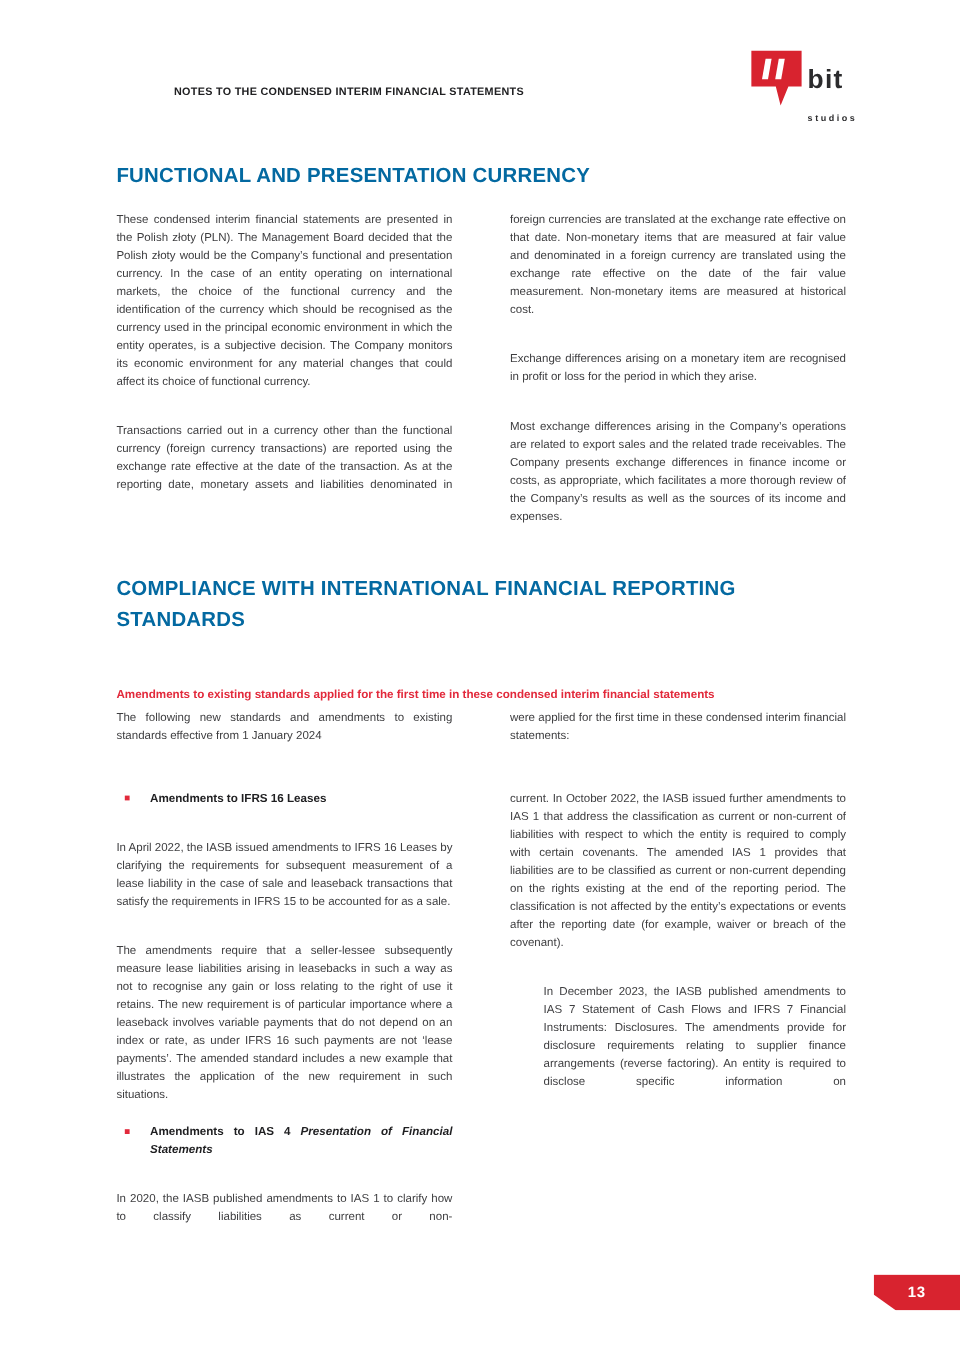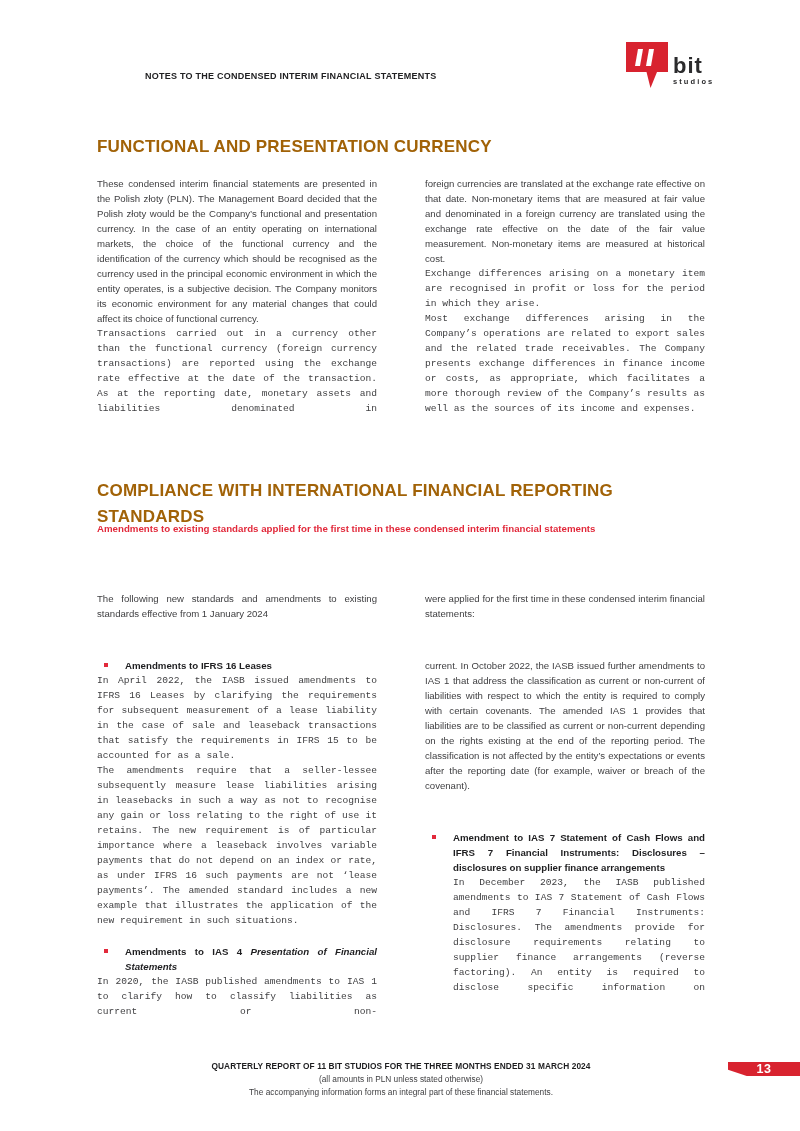--- a/index.html
+++ b/index.html
@@ -12,58 +12,58 @@
   .page { position:absolute; inset:0; background:#fff; overflow:hidden; }
 
   .runhead {
     position:absolute; top:71px; left:97px;
     font-size:9px; font-weight:bold; letter-spacing:.25px; color:#212123;margin-left:48px;
   }
 
   .logo { position:absolute; top:42px; left:626px; display:flex; align-items:flex-start; gap:3px; }
   .logo-text { display:flex; flex-direction:column; margin-top:15px;justify-content:center; }
   .logo-bit { font-size:22px; font-weight:800; color:#2b2b2d; line-height:17px; letter-spacing:1px; }
-  .logo-studios { font-size:7.5px; font-weight:bold; letter-spacing:2.1px; color:#2b2b2d; margin-top:3px; text-transform:lowercase; }
+  .logo-studios { font-size:7.5px; font-weight:bold; letter-spacing:2.1px; color:#2b2b2d; margin-top:20px; text-transform:lowercase; }
 
-  h1 { position:absolute; left:97px; color:#a16207; font-size:17px; letter-spacing:.2px; font-weight:bold; }
+  h1 { position:absolute; left:97px; color:#0369a1; font-size:17px; letter-spacing:.2px; font-weight:bold; }
   .h1-a { top:137px; }
   .h1-b { top:478px; width:570px; line-height:26px; }
 
   .sub {
-    position:absolute; top:521px; left:97px; width:604px;
+    position:absolute; top:572px; left:97px; width:604px;
     color:#e2293b; font-weight:bold; font-size:9.7px; line-height:15px;
   }
 
   .cols { position:absolute; left:97px; width:608px; display:flex; gap:48px; }
   .cols1 { top:176px; }
   .cols2 { top:591px; }
   .col { width:281px; }
 
   p { font-size:9.6px; line-height:15px; text-align:justify; color:#3e3e40; }
-  .blk { margin-top:0;font-family:Liberation Mono, monospace; }
+  .blk { margin-top:26px; }
   .mt-lg { margin-top:37px; }
   .mt-md { margin-top:16px; }
   .cont { text-align-last:justify; }
   .indent { padding-left:28px; }
 
   .bullet {
     position:relative; padding-left:28px;
     font-weight:bold; color:#1f1f21; font-size:9.7px; line-height:15px; text-align:justify;
   }
   .bullet .marker {
     position:absolute; left:7px; top:5px; width:4px; height:4px; background:#e2293b;
   }
   .bullet em { font-style:italic; font-weight:bold; }
 
   .footer-block { position:absolute; top:1060px; left:97px; width:608px; text-align:center; }
   .f1 { font-size:8.3px; font-weight:bold; color:#1d1d1f; line-height:13px; letter-spacing:.1px; }
   .f2 { font-size:8.3px; color:#3e3e40; line-height:13px; }
 
   .pagebox {
-    position:absolute; top:1062px; left:728px; width:72px; height:14px;
+    position:absolute; top:1062px; left:728px; width:72px; height:30px;
     background:#d8232f; color:#fff; font-weight:bold; font-size:12.5px;
     display:flex; align-items:center; justify-content:center; letter-spacing:.5px;
     clip-path:polygon(0 0, 100% 0, 100% 100%, 26% 100%, 0 56%);
   }
 </style>
 </head>
 <body>
 
 <div class="page">
 
@@ -115,31 +115,22 @@
         <span>Amendments to IAS 4 </span><em>Presentation of Financial Statements</em>
       </div>
       <p class="blk cont">In 2020, the IASB published amendments to IAS 1 to clarify how to classify liabilities as current or non-</p>
     </div>
 
     <div class="col">
       <p>were applied for the first time in these condensed interim financial statements:</p>
 
       <p class="mt-lg">current. In October 2022, the IASB issued further amendments to IAS 1 that address the classification as current or non-current of liabilities with respect to which the entity is required to comply with certain covenants. The amended IAS 1 provides that liabilities are to be classified as current or non-current depending on the rights existing at the end of the reporting period. The classification is not affected by the entity’s expectations or events after the reporting date (for example, waiver or breach of the covenant).</p>
 
-      <div class="bullet mt-lg">
-        <span class="marker"></span>
-        <span>Amendment to IAS 7 Statement of Cash Flows and IFRS 7 Financial Instruments: Disclosures – disclosures on supplier finance arrangements</span>
-      </div>
       <p class="blk cont indent">In December 2023, the IASB published amendments to IAS 7 Statement of Cash Flows and IFRS 7 Financial Instruments: Disclosures. The amendments provide for disclosure requirements relating to supplier finance arrangements (reverse factoring). An entity is required to disclose specific information on</p>
     </div>
   </div>
 
-  <div class="footer-block">
-    <div class="f1">QUARTERLY REPORT OF 11 BIT STUDIOS FOR THE THREE MONTHS ENDED 31 MARCH 2024</div>
-    <div class="f2">(all amounts in PLN unless stated otherwise)</div>
-    <div class="f2">The accompanying information forms an integral part of these financial statements.</div>
-  </div>
 
   <div class="pagebox">
     <span>13</span>
   </div>
 
 </div>
 
 </body></html>

